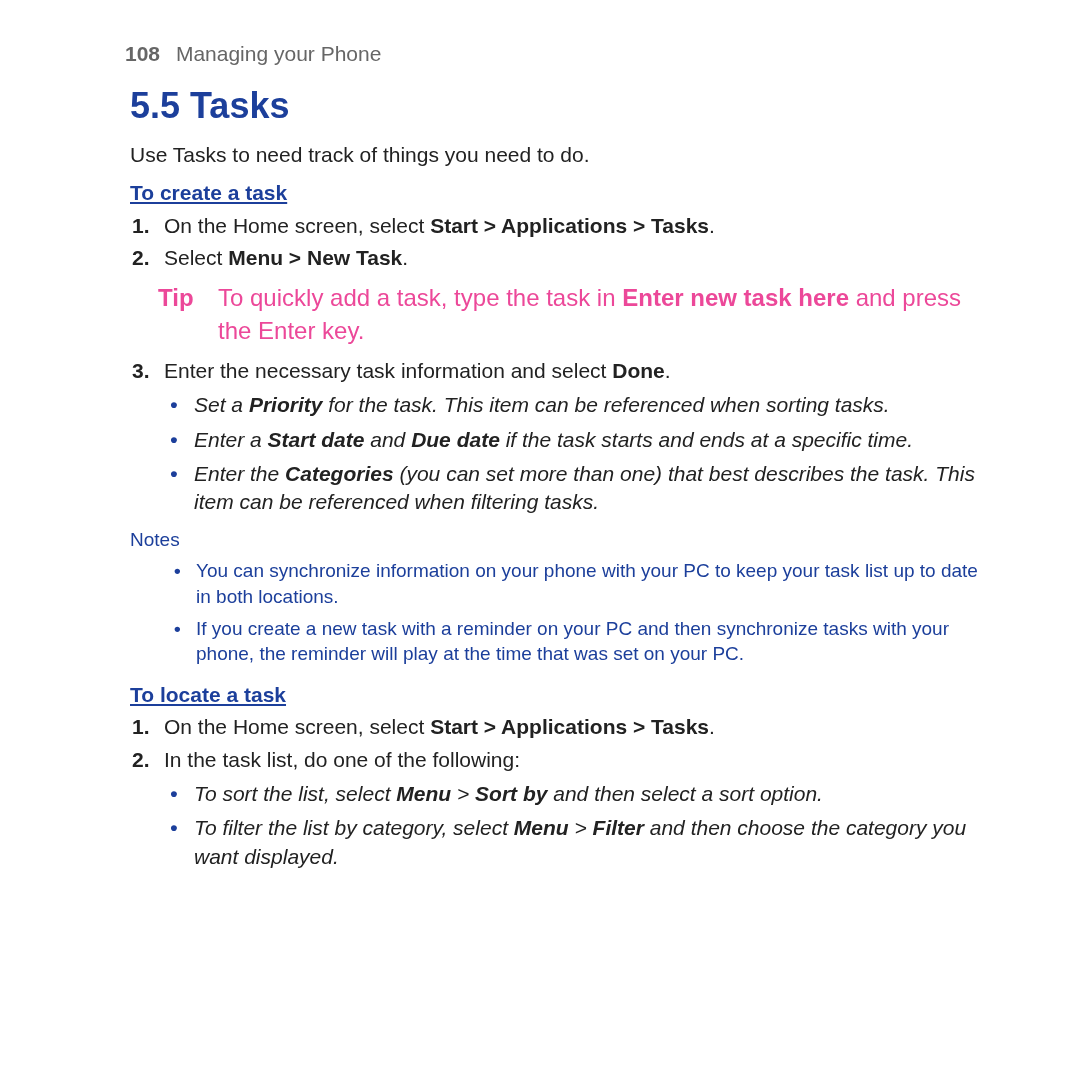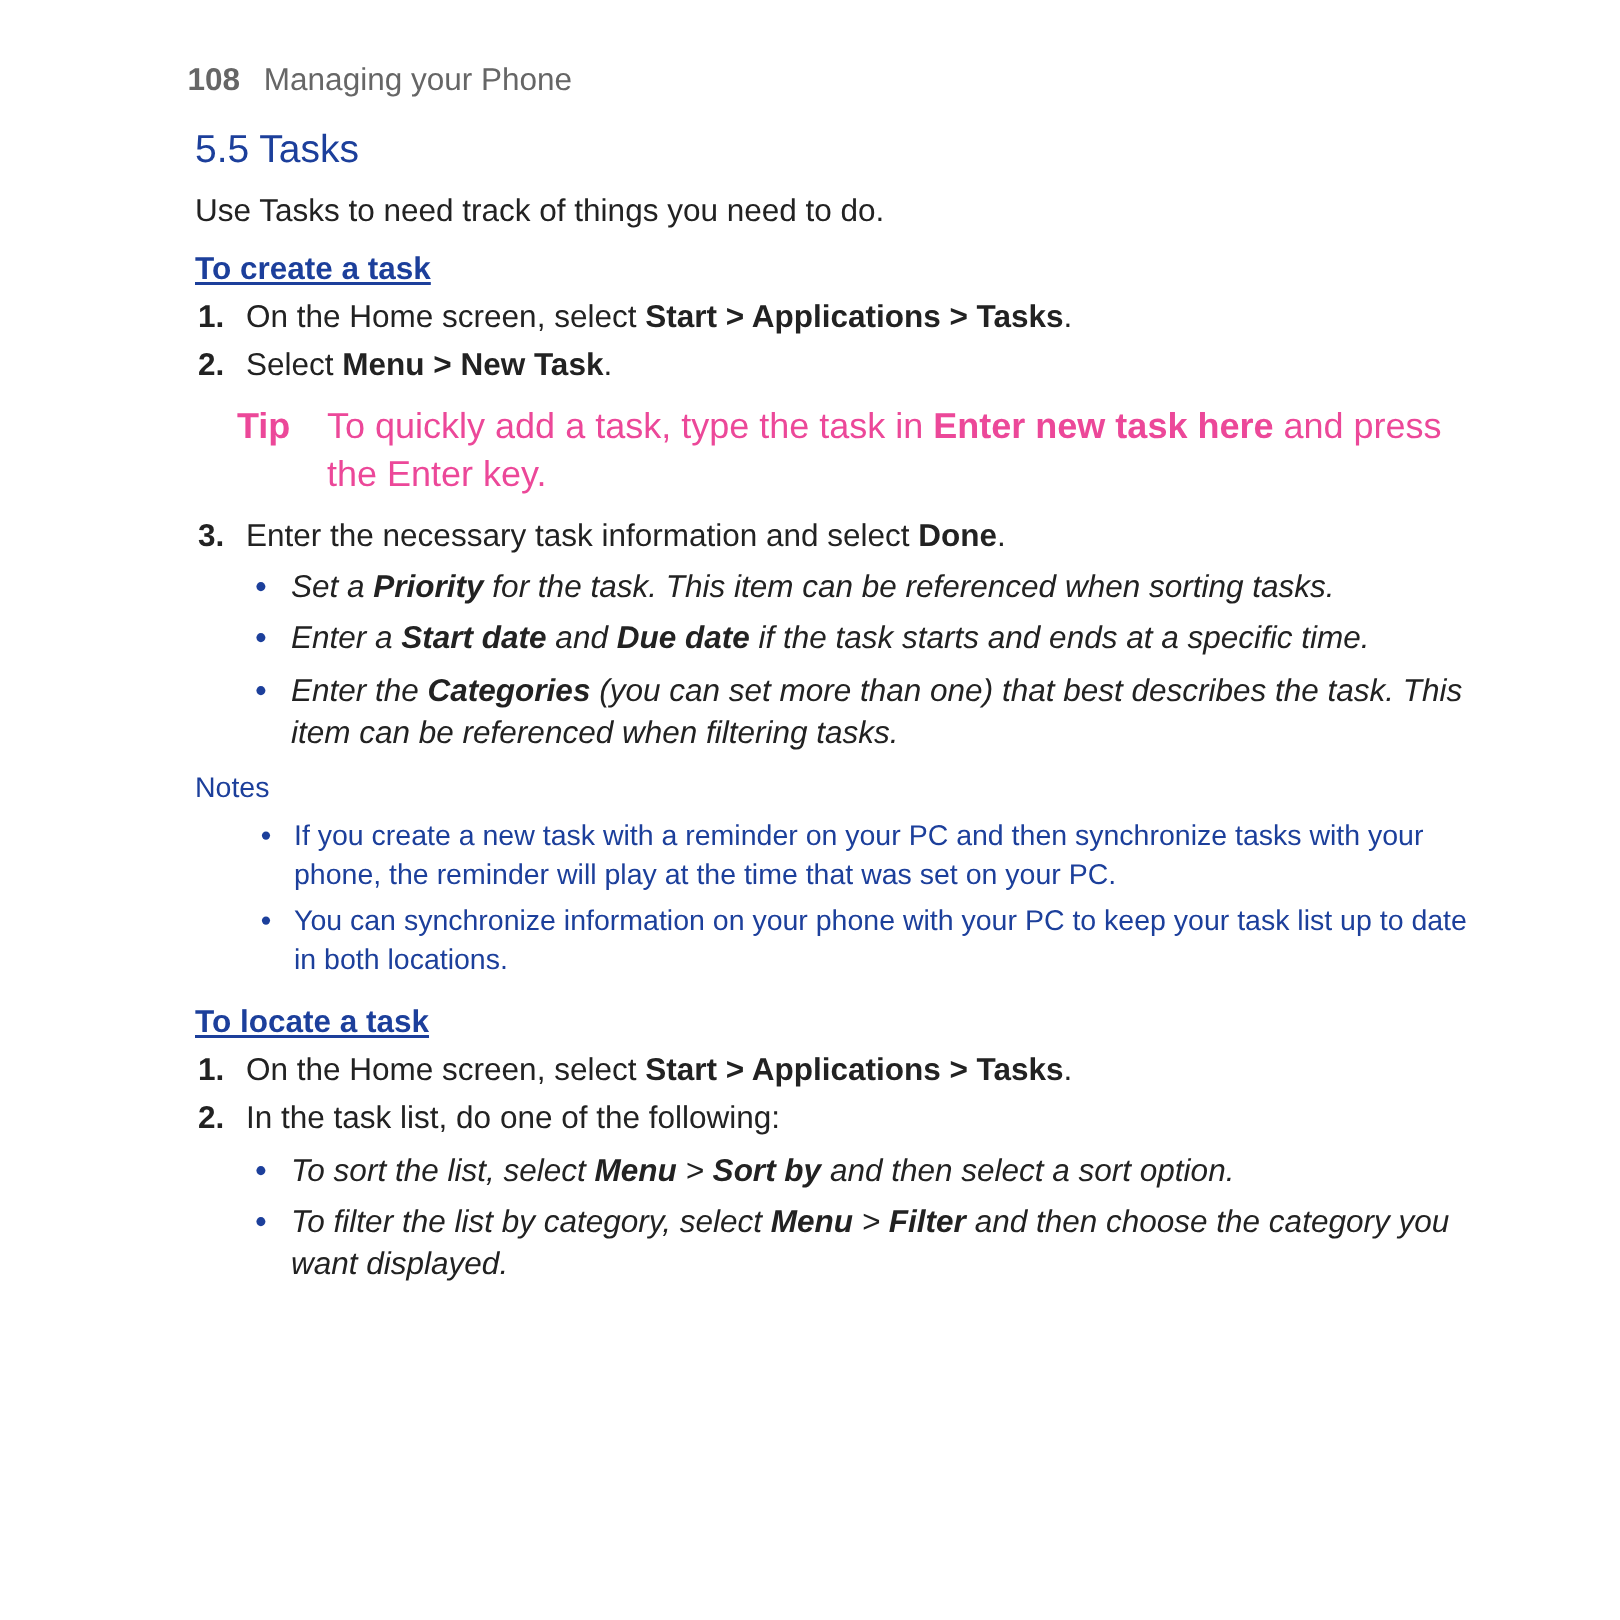--- a/index.html
+++ b/index.html
@@ -15,22 +15,22 @@
     }
     .page-header {
       color: #666;
       font-size: 21px;
       margin-bottom: 14px;
       margin-left: -5px;
     }
     .page-header .num { margin-right: 10px; font-weight: bold; }
     h1.section-title {
       color: #1c3f9b;
-      font-size: 26px;
-      font-weight: 400;
+      font-size: 36px;
+      font-weight: 700;
       margin: 8px 0 10px 0;
     }
     p.intro { margin: 6px 0 10px 0; }
     h2.subhead {
       color: #1c3f9b;
       font-size: 21px;
       font-weight: 700;
       margin: 8px 0 4px 0;
       text-decoration: underline;
     }
@@ -152,22 +152,22 @@
   <li>
     <span>Enter a </span><b>Start date</b><span> and </span><b>Due date</b><span> if the task starts and ends at a specific time.</span>
   </li>
   <li>
     <span>Enter the </span><b>Categories</b><span> (you can set more than one) that best describes the task. This item can be referenced when filtering tasks.</span>
   </li>
 </ul>
 
 <div class="notes-label">Notes</div>
 <ul class="notes">
+  <li>You can synchronize information on your phone with your PC to keep your task list up to date in both locations.</li>
   <li>If you create a new task with a reminder on your PC and then synchronize tasks with your phone, the reminder will play at the time that was set on your PC.</li>
-  <li>You can synchronize information on your phone with your PC to keep your task list up to date in both locations.</li>
 </ul>
 
 <h2 class="subhead">To locate a task</h2>
 
 <ol class="steps">
   <li>
     <span class="num">1.</span>
     <span>On the Home screen, select </span><b>Start &gt; Applications &gt; Tasks</b><span>.</span>
   </li>
   <li>

